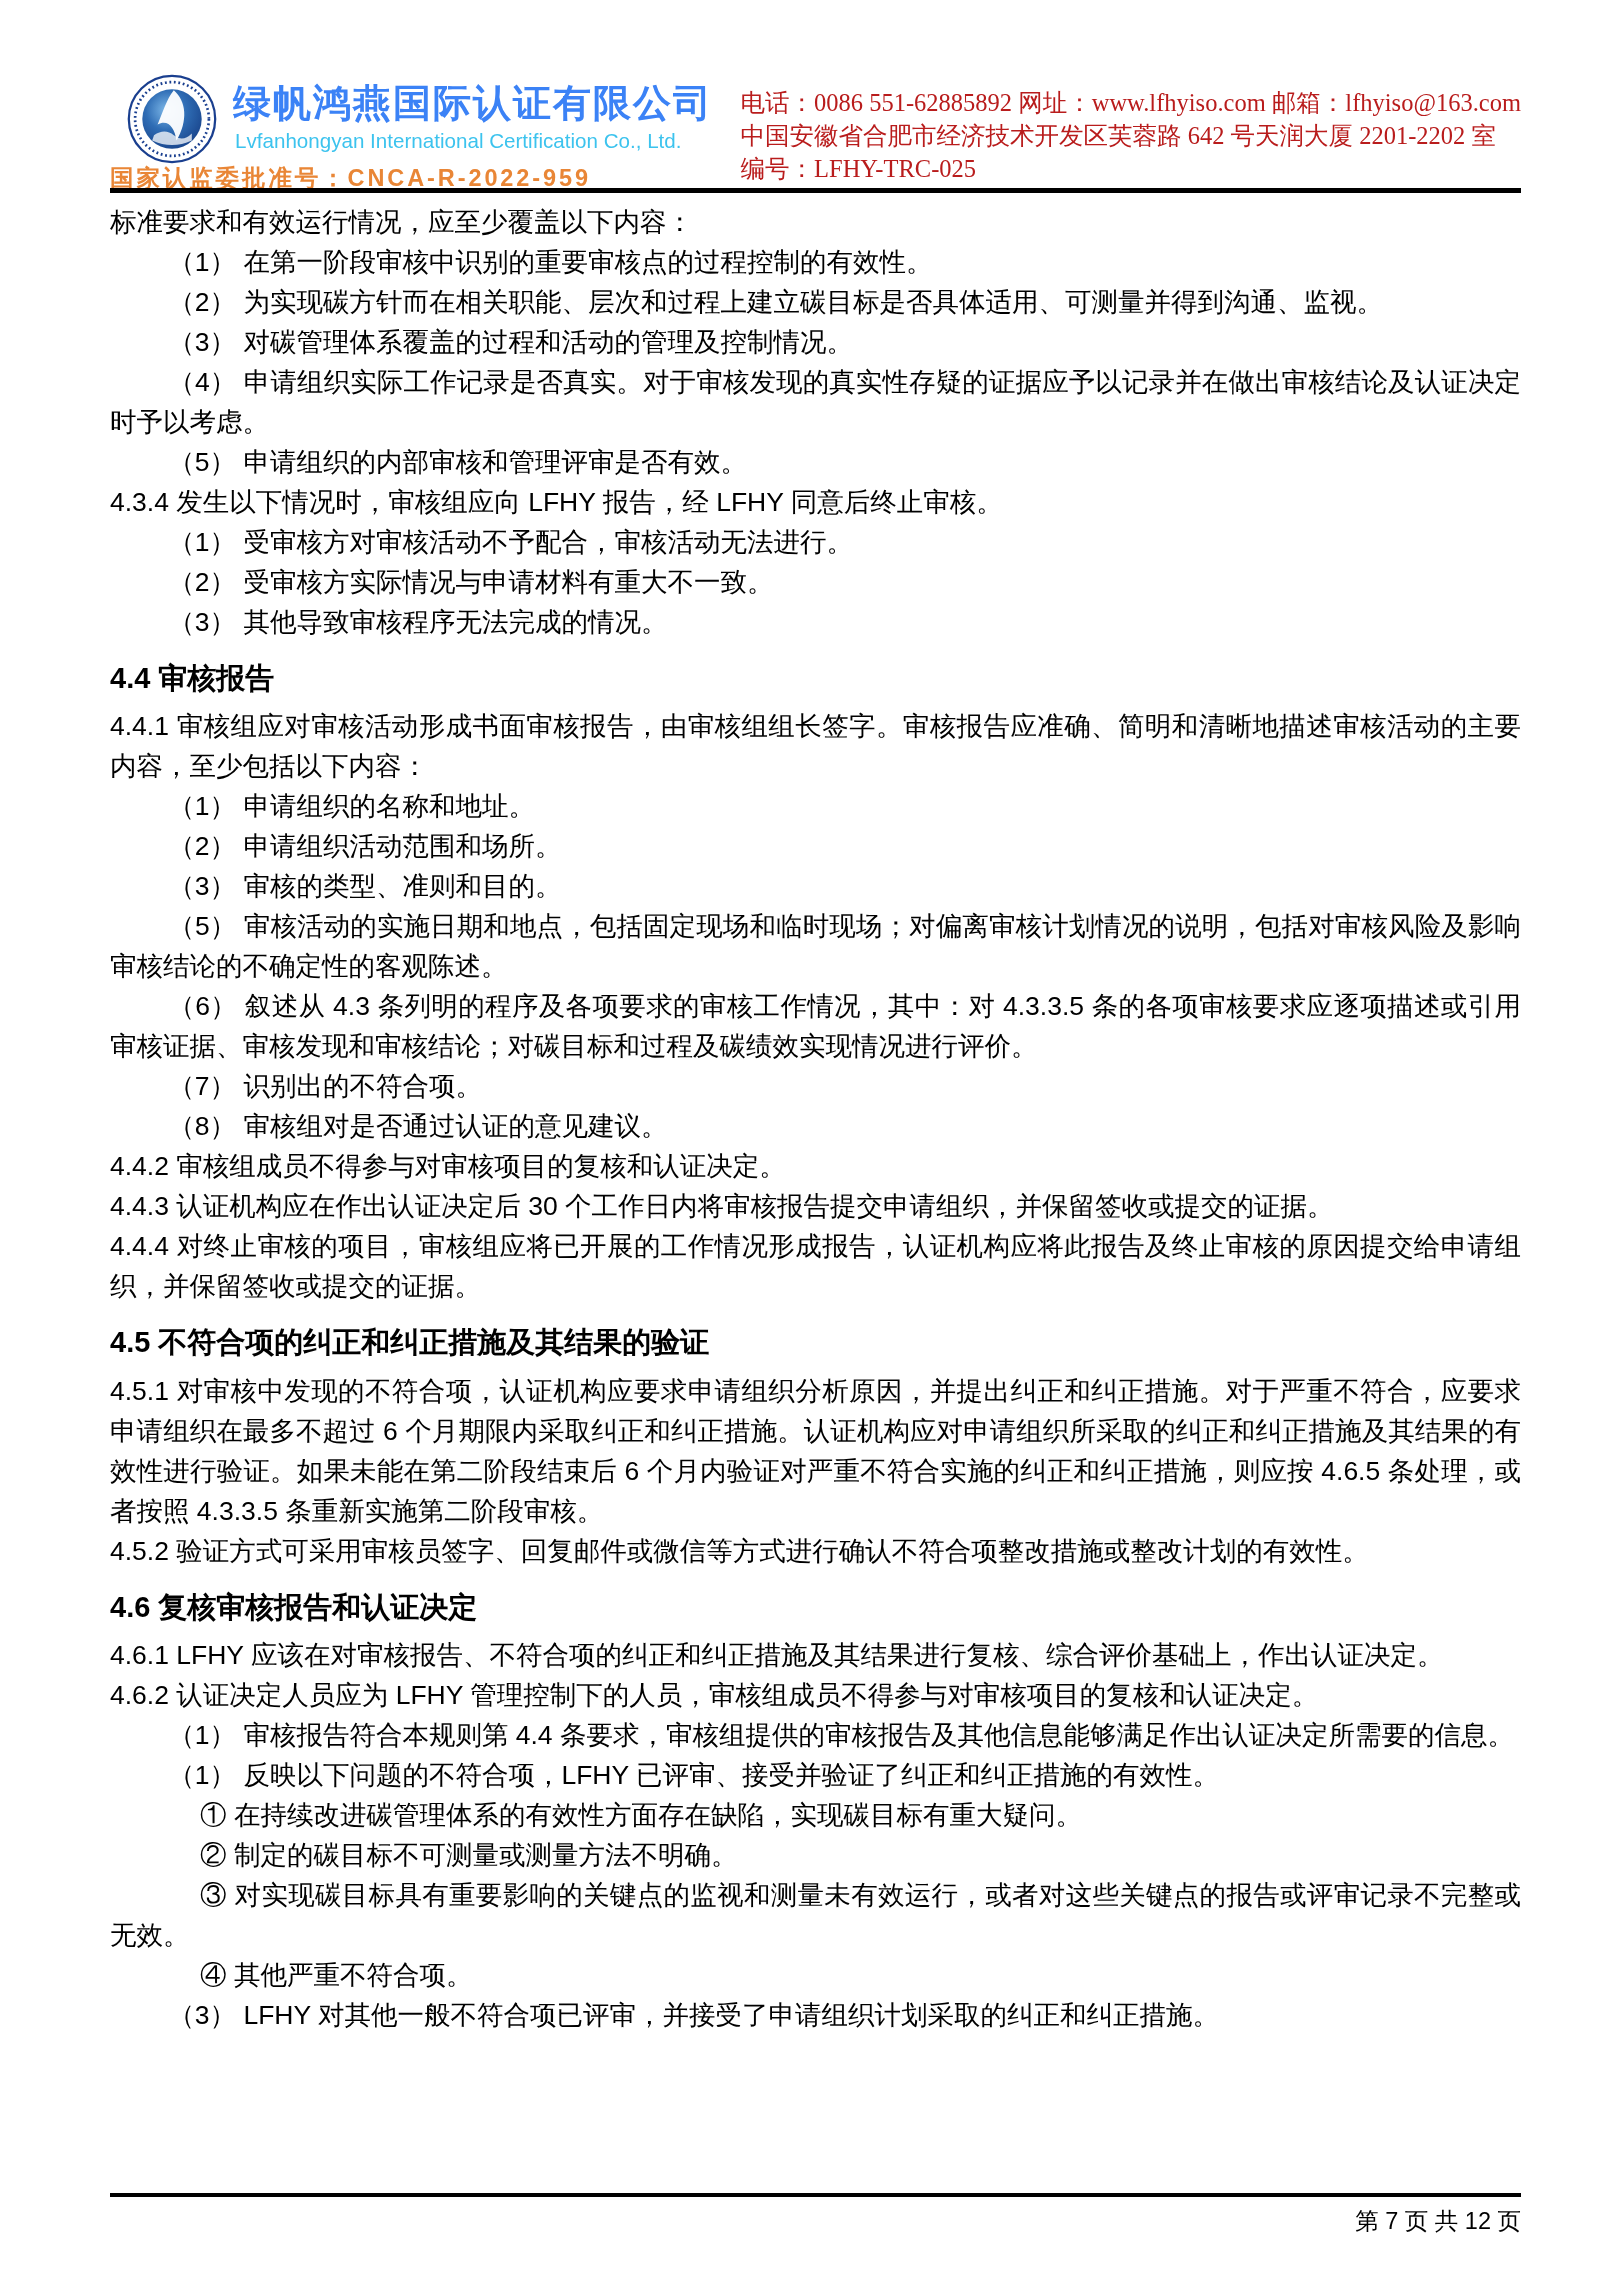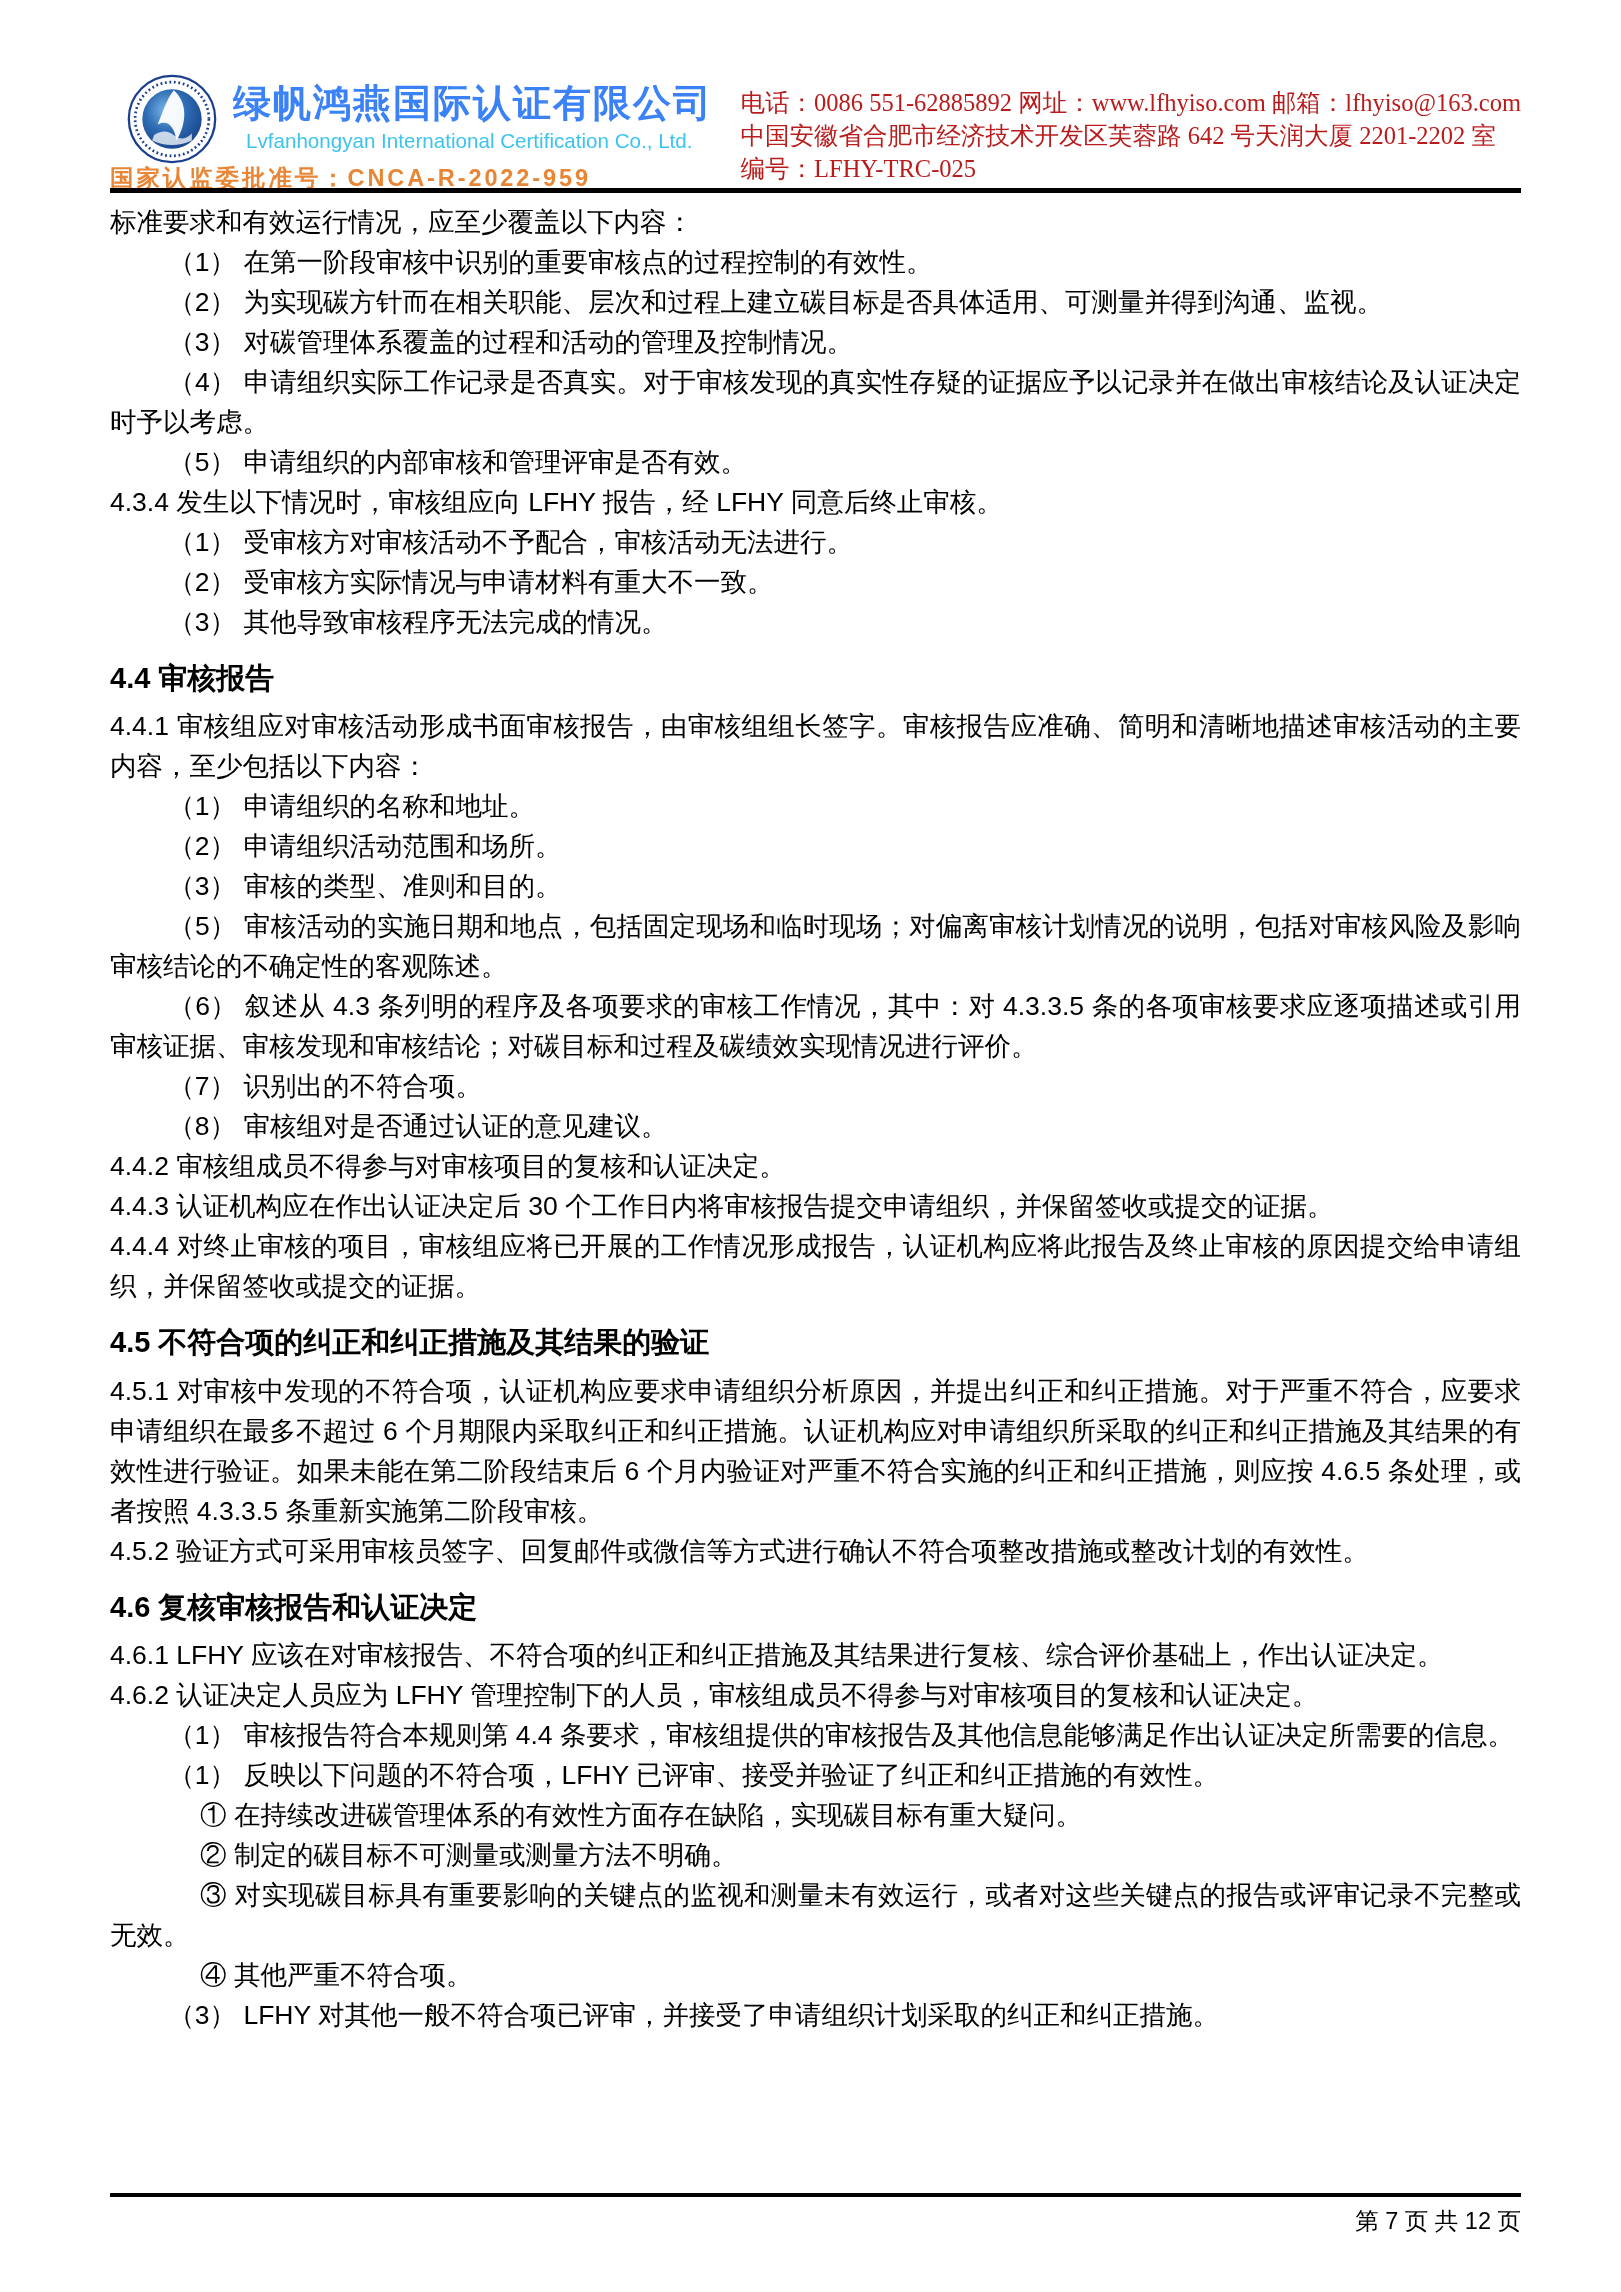--- a/index.html
+++ b/index.html
@@ -13,21 +13,21 @@
   }
   
   .header{position:absolute;top:0;left:0;width:1621px;height:192px;}
   .logo{position:absolute;left:127px;top:74px;width:90px;height:90px;}
   .brand-cn{
     position:absolute;left:233px;top:78px;
     font-size:38px;font-weight:bold;color:#3b82f6;
     letter-spacing:2px;white-space:nowrap;
   }
   .brand-en{
-    position:absolute;left:246px;top:129px;
+    position:absolute;left:235px;top:129px;
     font-size:20.6px;color:#3cc3ee;white-space:nowrap;
   }
   .approval{
     position:absolute;left:110px;top:162px;
     font-size:23.5px;font-weight:bold;color:#e98636;
     letter-spacing:2.9px;white-space:nowrap;
   }
   .contact{
     position:absolute;right:100px;top:86px;
     font-size:24.5px;line-height:33px;color:#b91c1c;font-family:Liberation Serif, serif;

